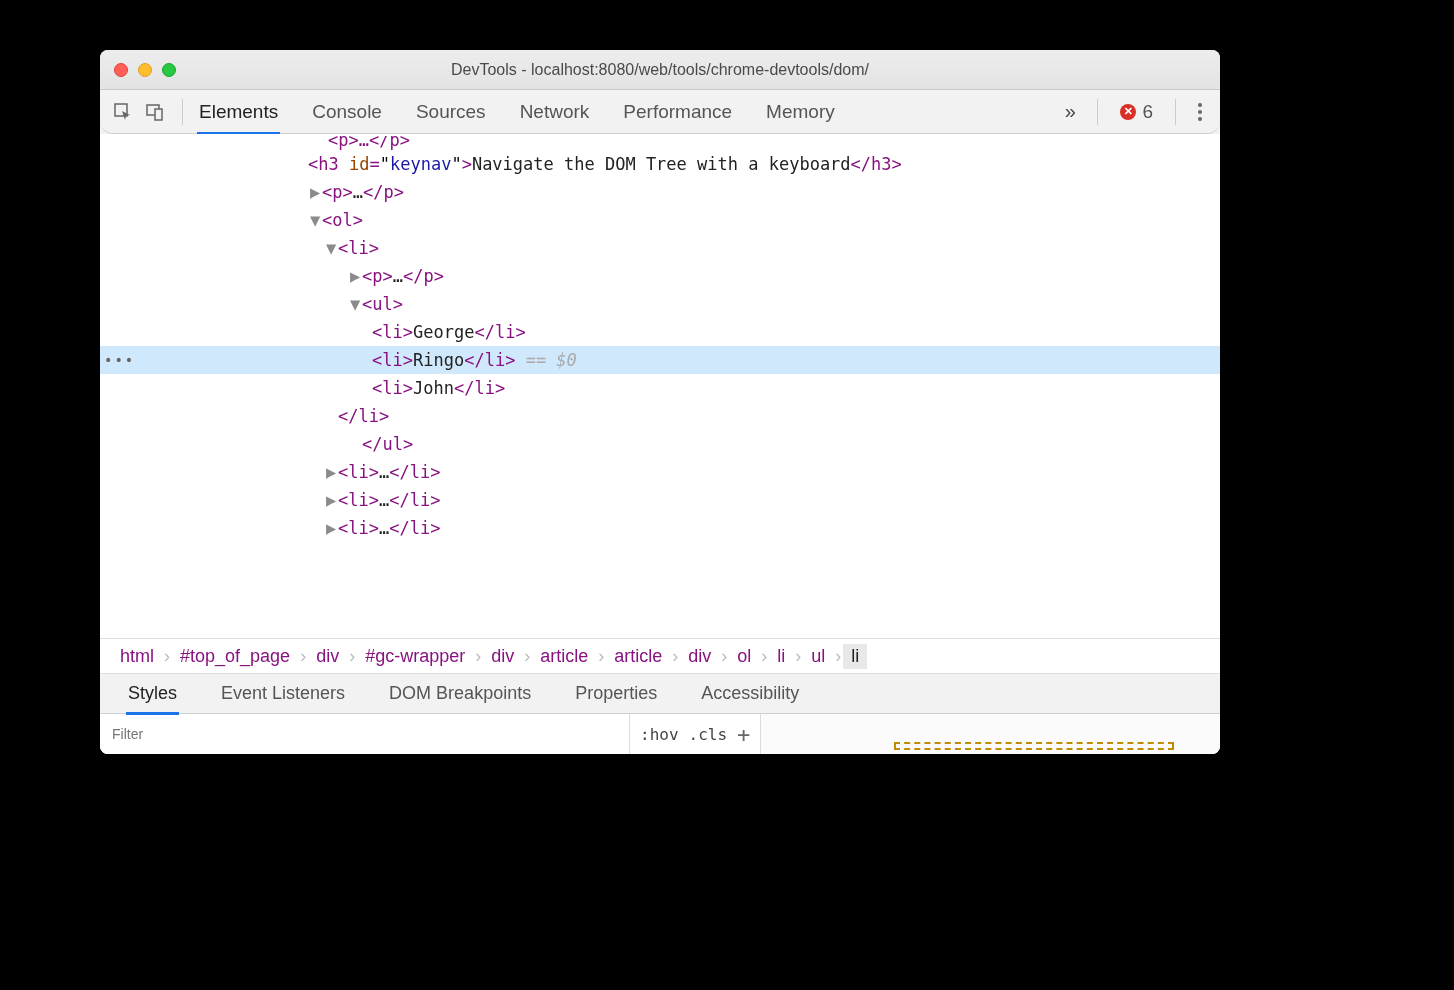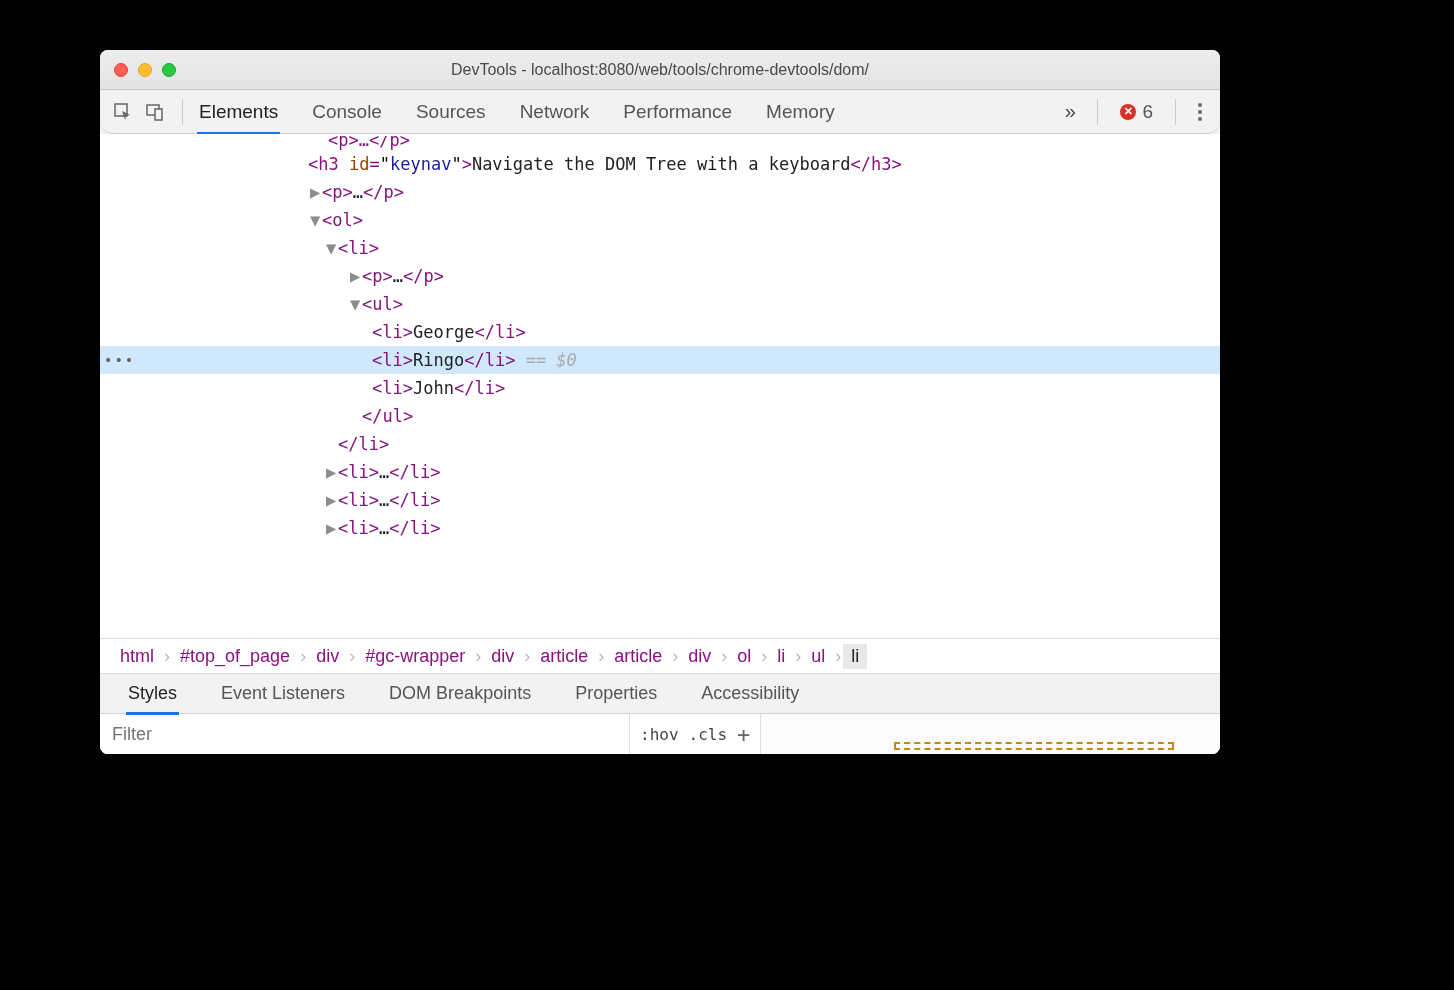--- a/index.html
+++ b/index.html
@@ -124,21 +124,21 @@
   height:40px;
   display:flex;
   align-items:stretch;
   background:#fff;
 }
 .filter-input {
   flex:0 0 530px;
   border:none;
   border-right:1px solid #ddd;
   padding:0 12px;
-  font-size:18px;
+  font-size:14px;
   color:#14532d;
   outline:none;
 }
 .filter-btns { display:flex; align-items:center; padding:0 10px; gap:10px; font-family:Menlo,monospace; font-size:16px; color:#444; border-right:1px solid #ddd; }
 .plus { font-size:22px; color:#666; }
 .remainder { flex:1; background:#fbfbfb; position:relative; }
 .dashed-mini { position:absolute; right:46px; top:28px; width:280px; height:8px; border:2px dashed #c28b00; }
 
 svg { display:block; }
 </style>
@@ -229,26 +229,26 @@
         <span class="gutter-dots">•••</span>
         <span class="tag">&lt;<span>li</span>&gt;</span><span class="text">Ringo</span><span class="tag">&lt;/<span>li</span>&gt;</span>
         <span class="hint"> </span><span class="dim">== $0</span>
       </div>
 
 
       <div class="line indent-4">
         <span class="tag">&lt;<span>li</span>&gt;</span><span class="text">John</span><span class="tag">&lt;/<span>li</span>&gt;</span>
       </div>
 
+      <div class="line indent-2">
+        <span class="tri">&nbsp;</span><span class="tag">&lt;/<span>li</span>&gt;</span>
+      </div>
+
       <div class="line indent-3">
         <span class="tri">&nbsp;</span><span class="tag">&lt;/<span>ul</span>&gt;</span>
-      </div>
-
-      <div class="line indent-2">
-        <span class="tri">&nbsp;</span><span class="tag">&lt;/<span>li</span>&gt;</span>
       </div>
 
       <div class="line indent-2">
         <span class="tri">▶</span><span class="tag">&lt;<span>li</span>&gt;</span><span class="ell">…</span><span class="tag">&lt;/<span>li</span>&gt;</span>
       </div>
       <div class="line indent-2">
         <span class="tri">▶</span><span class="tag">&lt;<span>li</span>&gt;</span><span class="ell">…</span><span class="tag">&lt;/<span>li</span>&gt;</span>
       </div>
       <div class="line indent-2">
         <span class="tri">▶</span><span class="tag">&lt;<span>li</span>&gt;</span><span class="ell">…</span><span class="tag">&lt;/<span>li</span>&gt;</span>

